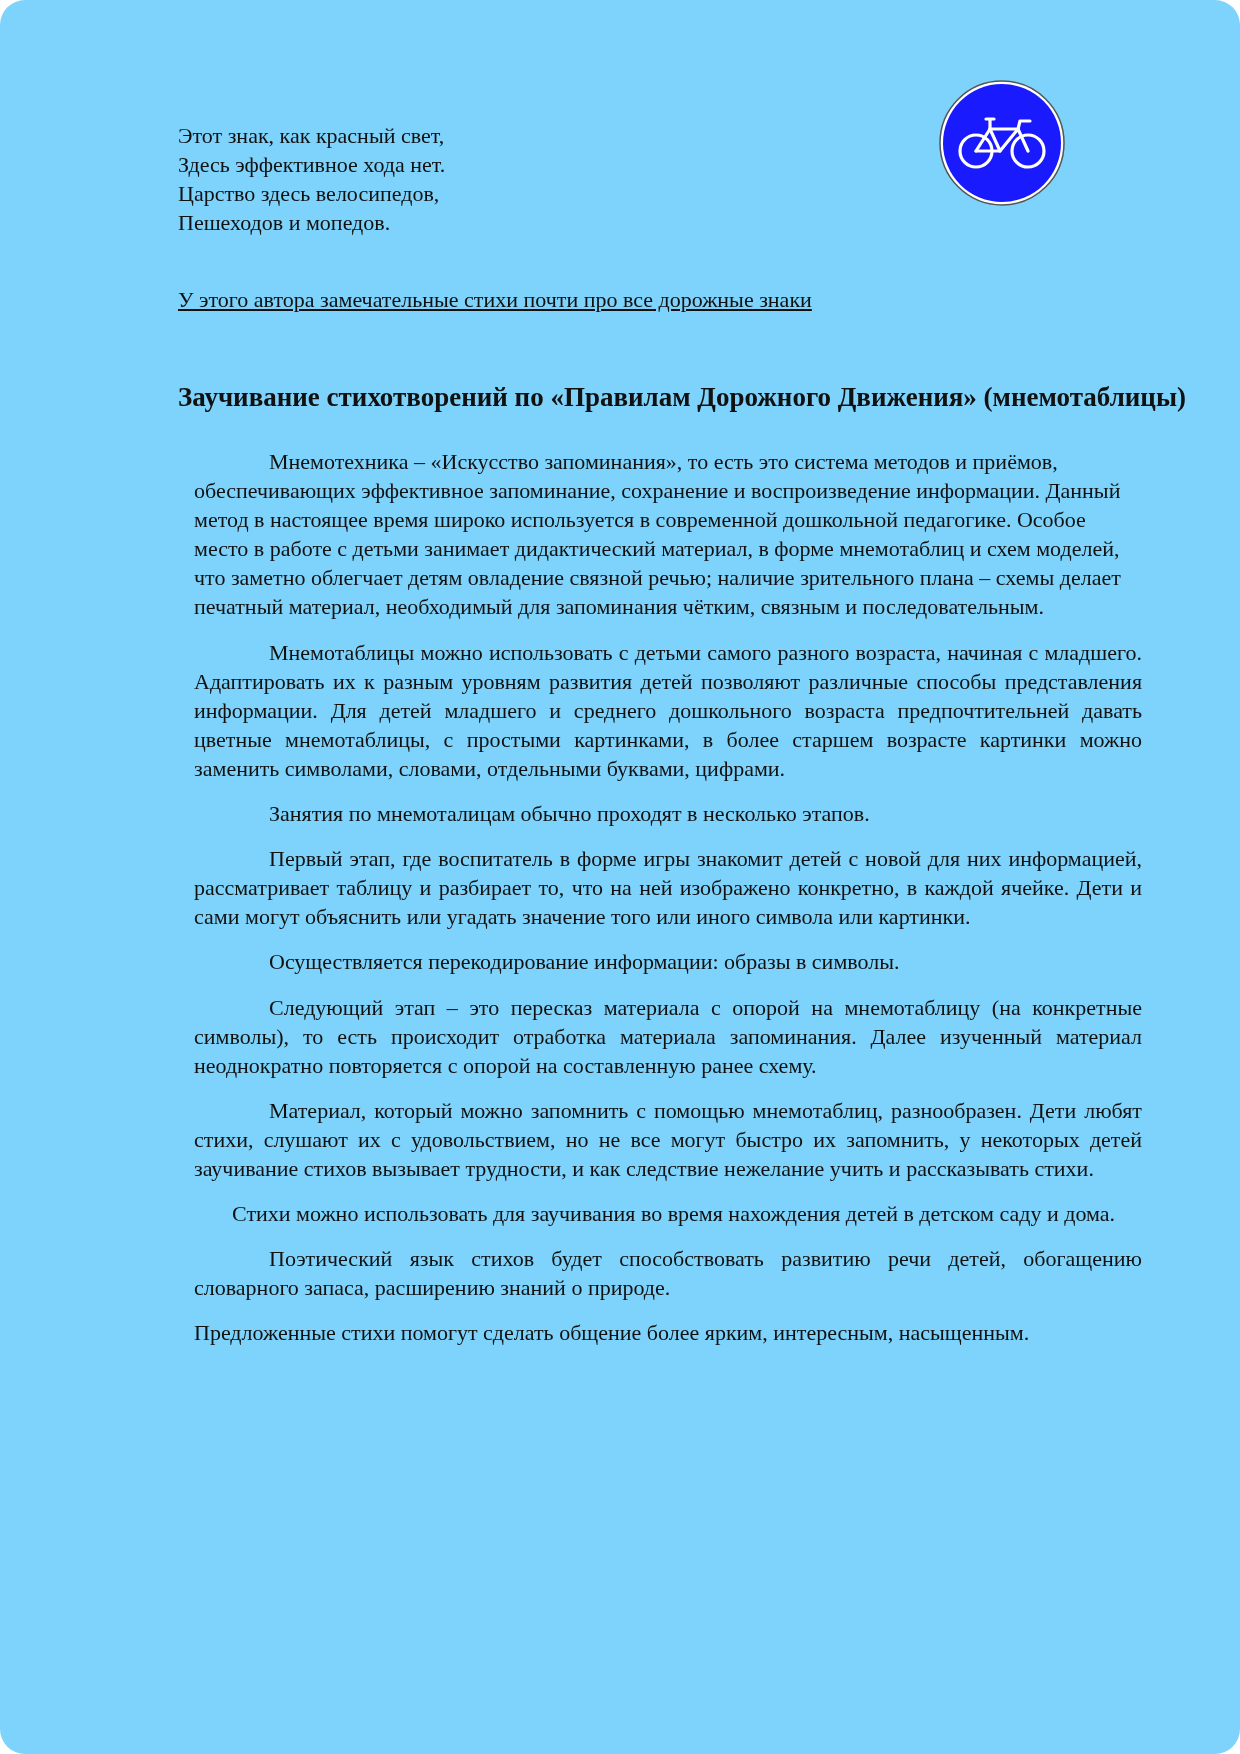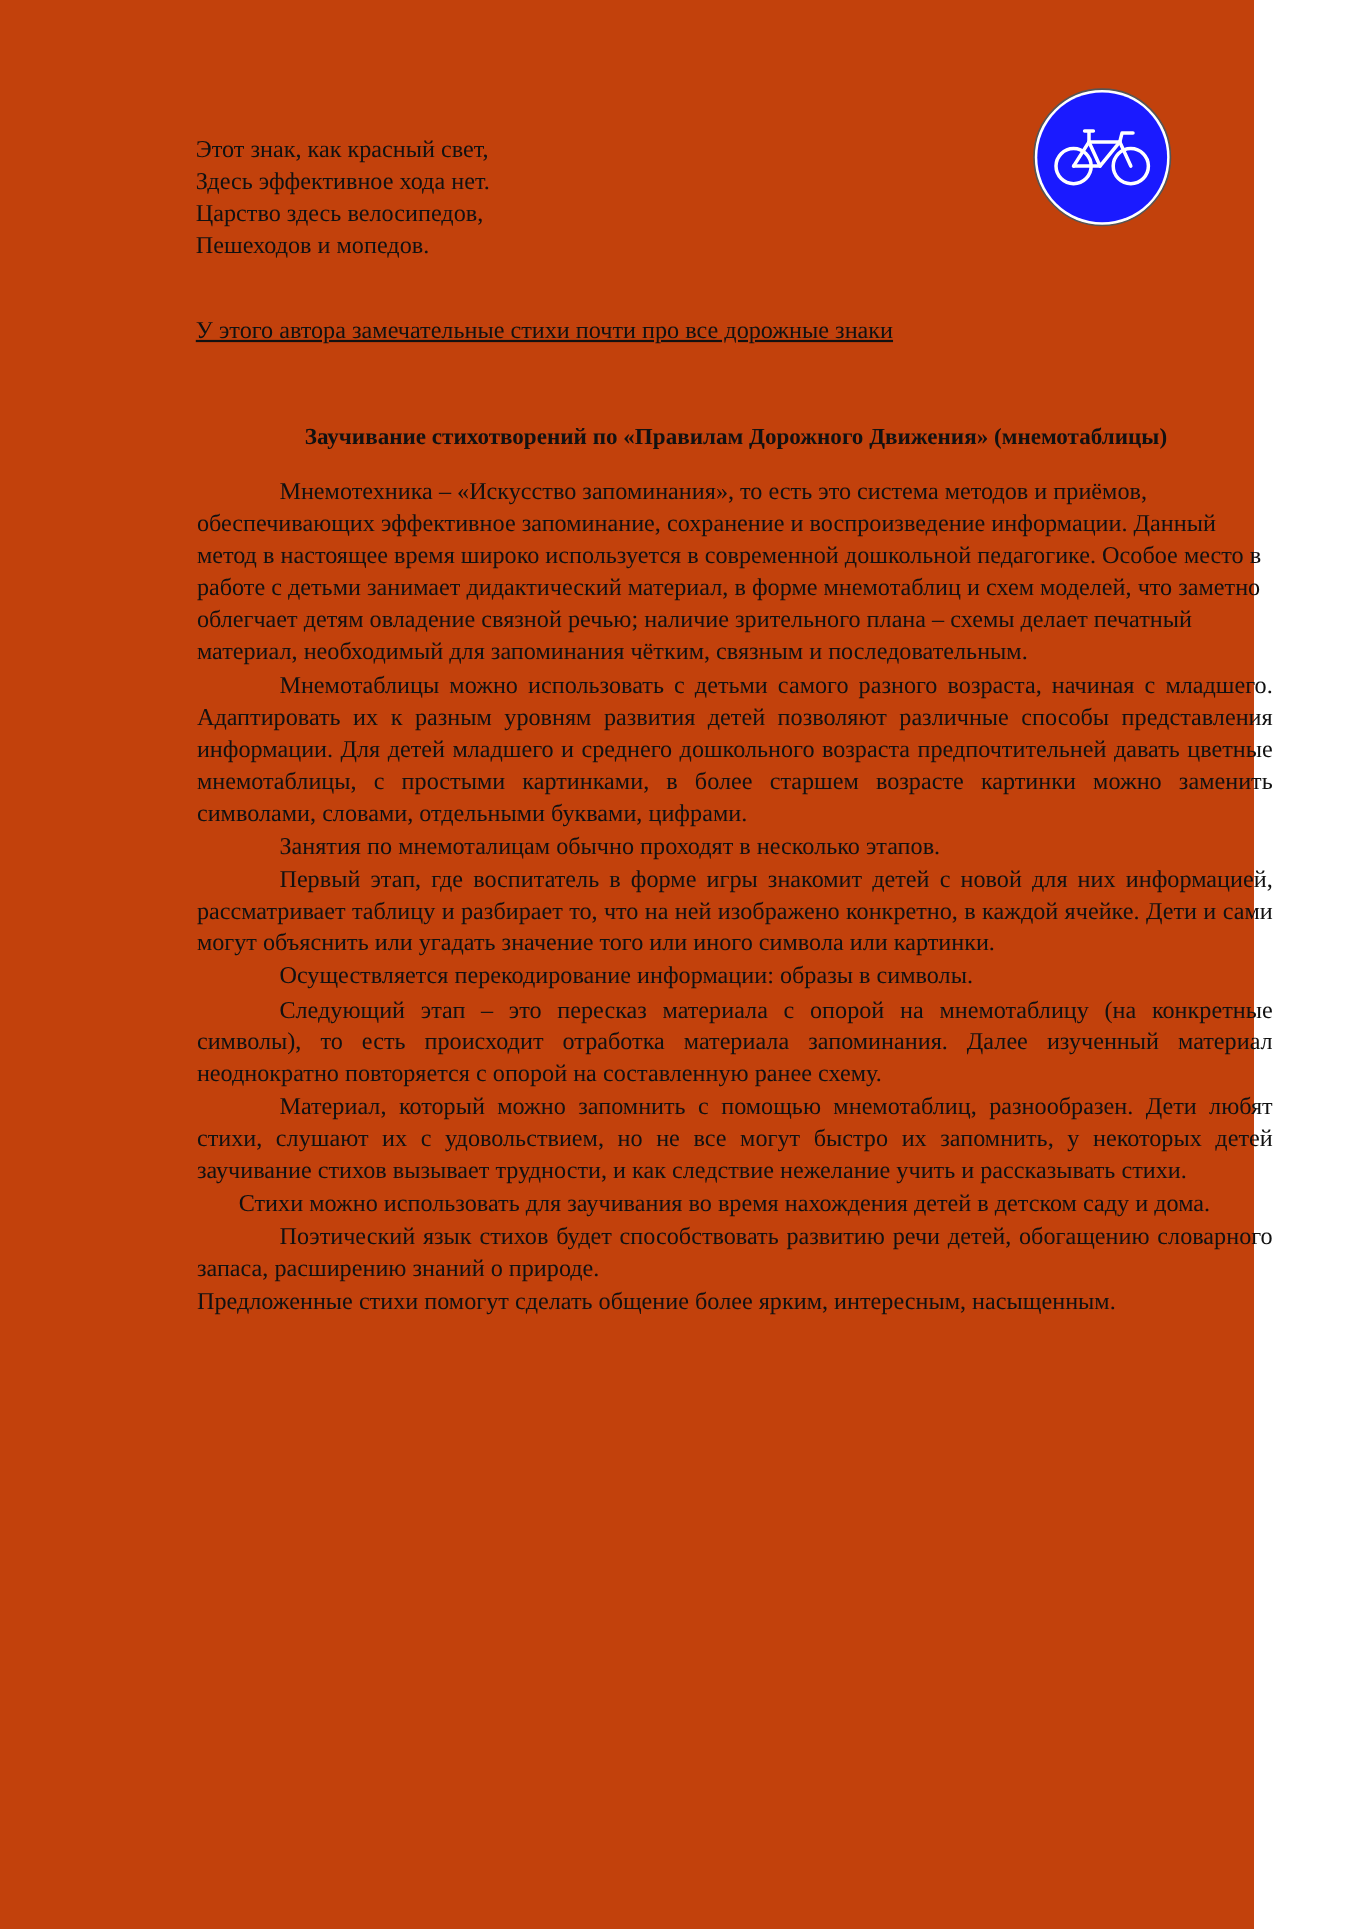--- a/index.html
+++ b/index.html
@@ -11,23 +11,24 @@
       width: 1240px;
       height: 1754px;
       position: relative;
       font-family: "Liberation Serif", "DejaVu Serif", serif;
       color: #111111;
       overflow: hidden;
     }
     .page {
       position: absolute;
       left: 0; top: 0;
-      width: 1140px;
+      width: 1240px;
       height: 1754px;
-      background: #c2410c;
+      background: #7dd3fc;
+      border-radius: 25px;
     }
     .poem {
       position: absolute;
       left: 178px;
       top: 121px;
       font-size: 22px;
       line-height: 29px;
     }
     .poem-line { display: block; white-space: nowrap; }
     .sign {
@@ -45,35 +46,35 @@
       line-height: 29px;
       white-space: nowrap;
       text-decoration: underline;
     }
     .heading {
       position: absolute;
       left: 178px;
       top: 383px;
       width: 982px;
       text-align: center;
-      font-size: 21px;
+      font-size: 27px;
       line-height: 29px;
       font-weight: bold;
       white-space: nowrap;
     }
     .body-text {
       position: absolute;
       left: 178px;
       top: 431px;
       width: 980px;
       font-size: 22px;
       line-height: 29.1px;
     }
     .para {
-      margin: 1px;
+      margin: 16px;
       text-align: justify;
     }
     .indent-1 { text-indent: 75px; }
     .indent-small { text-indent: 38px; }
     .indent-2 { text-indent: 115px; }
     .left { text-align: left; }
   </style>
 </head>
 <body>
 

